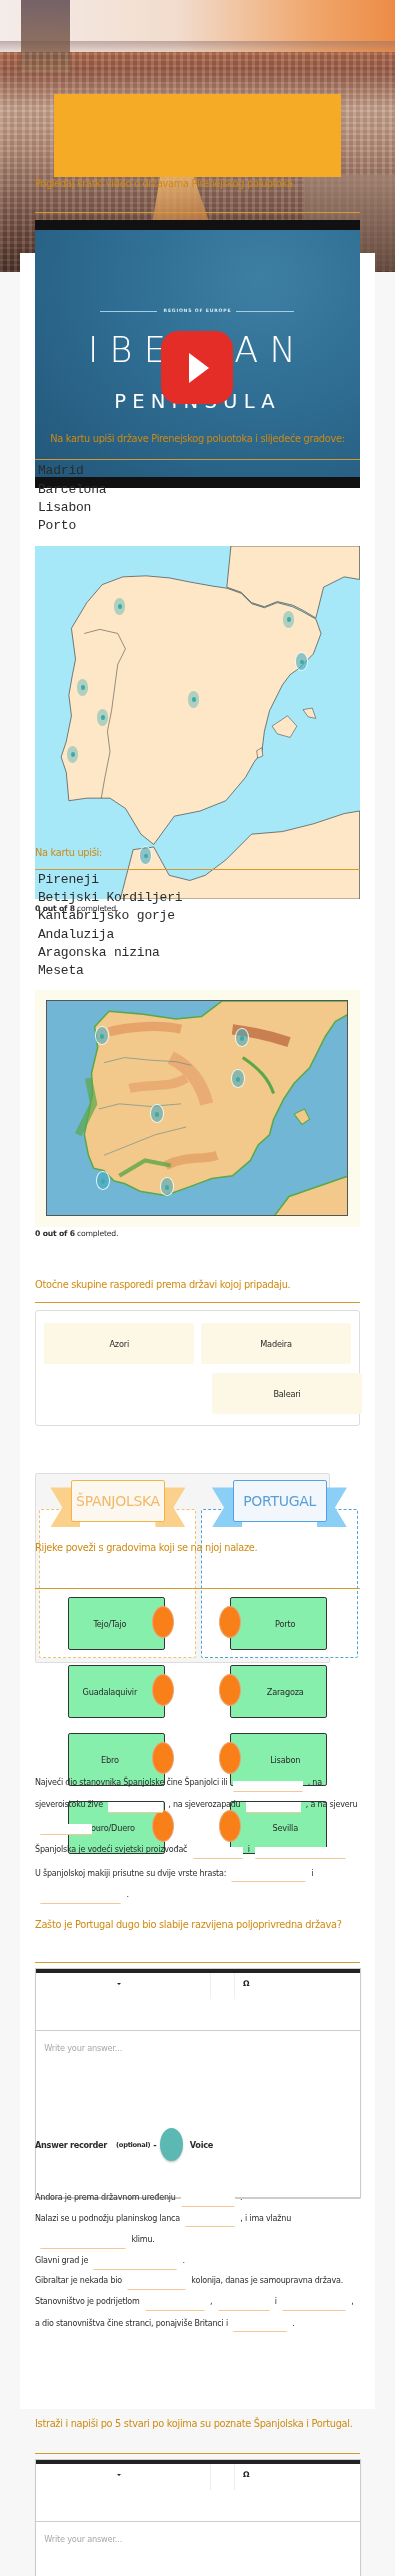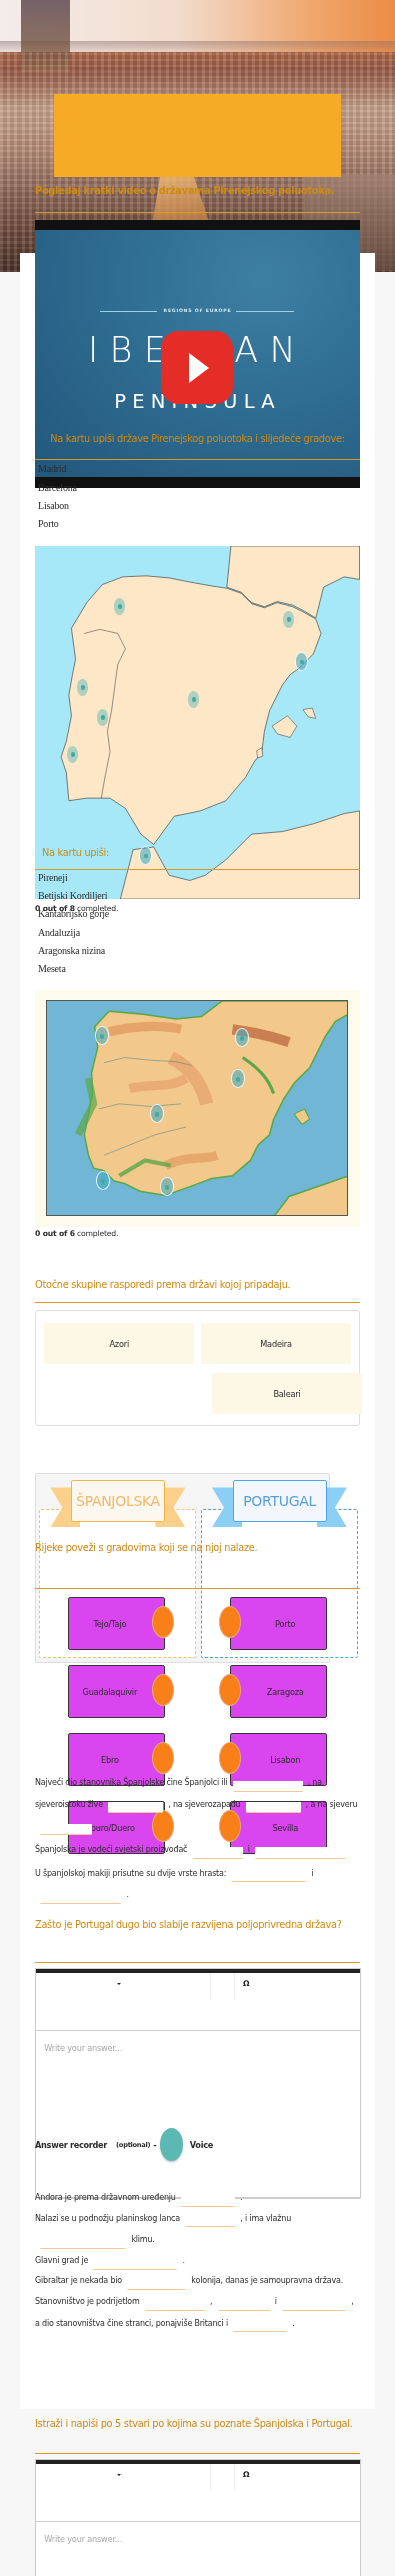--- a/index.html
+++ b/index.html
@@ -43,21 +43,21 @@
   .video .sub { position:absolute; left:0; top:78px; width:325px; text-align:center; color:#d4ecf6;
     font-family:"DejaVu Sans", sans-serif; font-size:4.6px; letter-spacing:0.8px; font-weight:bold; }
   .video .t1 { position:absolute; left:0; top:100px; width:325px; text-align:center; color:#fff;
     font-family:"DejaVu Sans", sans-serif; font-size:35px; letter-spacing:11.3px; font-weight:300; }
   .video .t2 { position:absolute; left:0; top:160px; width:325px; text-align:center; color:#fff;
     font-family:"DejaVu Sans", sans-serif; font-size:19.6px; letter-spacing:6.2px; }
   .video .play { position:absolute; left:126px; top:111px; width:72px; height:73px; background:#e52d27; border-radius:17.5px; }
   .video .play:after { content:""; position:absolute; left:28px; top:21.6px; border-left:20.6px solid #fff;
     border-top:15.5px solid transparent; border-bottom:15.5px solid transparent; }
 
-  .list-item { position:absolute; left:38px; font-size:10px; color:#2b2b2b; font-family:Liberation Serif, serif; letter-spacing:-0.2px; }
+  .list-item { position:absolute; left:38px; font-size:13px; color:#2b2b2b; font-family:Liberation Mono, monospace; letter-spacing:-0.2px; }
 
   .map1 { position:absolute; left:35px; top:546px; width:325px; height:353px; background:#a7e8f8; overflow:hidden; }
   .map2wrap { position:absolute; left:35px; top:995px; width:325px; height:303px; background:#fdfcec; }
   .map2 { position:absolute; left:11.3px; top:15px; width:302px; height:324px; overflow:hidden; border:0.5px solid #555; background:#71b6d4; }
 
   .hotspot { position:absolute; width:11.3px; height:16.5px; border-radius:50%; background:rgba(80,180,180,0.45); }
   .hotspot:after { content:""; position:absolute; left:3.6px; top:6.2px; width:4.1px; height:4.6px; border-radius:50%; background:#3daaaa; }
   .hotspot.ring { border:1px solid rgba(255,255,255,0.85); background:rgba(70,170,190,0.6); width:13.4px; height:18.5px; }
   .hotspot.ring:after { left:4.1px; top:6.7px; }
 
@@ -81,21 +81,21 @@
   .ribbon.es .tail.l { left:0; clip-path: polygon(0 0,100% 0,100% 100%,0 100%,40% 50%); }
   .ribbon.es .tail.r { left:105px; clip-path: polygon(0 0,100% 0,60% 50%,100% 100%,0 100%); }
   .ribbon.es .box { background:#fdf8ef; border:1px solid #f4b445; color:#f3b867; }
   .ribbon.pt { left:176px; width:135px; }
   .ribbon.pt .tail { background:#8ccff6; }
   .ribbon.pt .tail.l { left:0; clip-path: polygon(0 0,100% 0,100% 100%,0 100%,40% 50%); }
   .ribbon.pt .tail.r { left:105px; clip-path: polygon(0 0,100% 0,60% 50%,100% 100%,0 100%); }
   .ribbon.pt .box { background:#f1f7fd; border:1px solid #4ea2e6; color:#5a9fd4; }
 
   
-  .mbox { position:absolute; width:97px; height:53px; border:0.5px solid #333; border-radius:2.1px; background:#d946ef;
+  .mbox { position:absolute; width:97px; height:53px; border:0.5px solid #333; border-radius:2.1px; background:#86efac;
     display:flex; align-items:center; justify-content:center; font-size:8.2px; font-family:"DejaVu Sans", sans-serif; letter-spacing:-0.2px; color:#2b2b2b; }
   .mbox.left { left:68px; padding-right:13.4px; }
   .mbox.right { left:230px; padding-left:13.4px; }
   .dot { position:absolute; width:22px; height:32px; border-radius:50%; background:#f98018; border:1px solid #e7a87d; }
 
   
   .fill { position:absolute; left:35px; width:325px; font-size:8px; line-height:21.6px; font-family:"DejaVu Sans", sans-serif; letter-spacing:-0.2px; color:#2b2b2b; }
   .blank { display:inline-block; height:11.3px; vertical-align:-5.2px; border-bottom:1px solid #f6c796; margin:0 5.2px; border-radius:0 0 1.5px 1.5px; }
 
   
@@ -122,21 +122,21 @@
   <div class="ridge"></div>
   <div class="tower"></div>
   <div class="blds"></div>
   <div class="street"></div>
   <div class="right-bld"></div>
   <div class="banner"></div>
 </div>
 
 <div class="card"></div>
 
-<div class="section-title" style="top:184px;font-weight:bold;">Pogledaj kratki video o državama Pirenejskog poluotoka.</div>
+<div class="section-title" style="top:177px;">Pogledaj kratki video o državama Pirenejskog poluotoka.</div>
 <div class="rule" style="top:212px;"></div>
 <div class="video">
   <div class="frame">
     <div class="rule-l"></div>
     <div class="rule-r"></div>
     <div class="sub">REGIONS OF EUROPE</div>
     <div class="t1">IBERIAN</div>
     <div class="t2">PENINSULA</div>
   </div>
   <div class="play"></div>
@@ -168,21 +168,21 @@
   <div class="hotspot" style="left:248px;top:65px;"></div>
   <div class="hotspot ring" style="left:260px;top:106px;"></div>
   <div class="hotspot" style="left:42px;top:133px;"></div>
   <div class="hotspot" style="left:153px;top:145px;"></div>
   <div class="hotspot" style="left:62px;top:163px;"></div>
   <div class="hotspot" style="left:32px;top:200px;"></div>
   <div class="hotspot ring" style="left:104px;top:300px;"></div>
 </div>
 <div class="progress" style="top:904px;"><b>0 out of 8</b><span> completed.</span></div>
 
-<div class="section-title" style="top:846px;padding-left:7px;">Na kartu upiši:</div>
+<div class="section-title" style="top:846px;">Na kartu upiši:</div>
 <div class="rule" style="top:869px;"></div>
 <div class="list-item" style="top:872px;">Pireneji</div>
 <div class="list-item" style="top:890px;">Betijski Kordiljeri</div>
 <div class="list-item" style="top:908px;">Kantabrijsko gorje</div>
 <div class="list-item" style="top:927px;">Andaluzija</div>
 <div class="list-item" style="top:945px;">Aragonska nizina</div>
 <div class="list-item" style="top:963px;">Meseta</div>
 
 <div class="map2wrap" style="top:990px;height:237px;">
   <div class="map2" style="top:10.3px;height:216px;">

